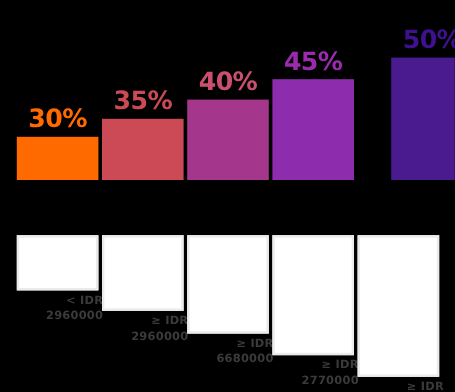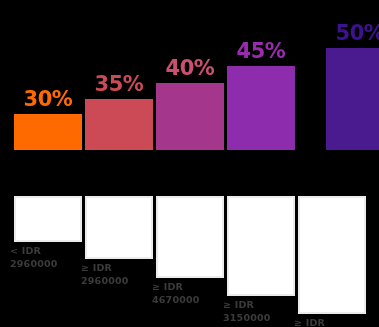--- a/index.html
+++ b/index.html
@@ -60,21 +60,21 @@
     height: 327px;
   }
   .card {
     position: absolute;
     background: #ffffff;
     border: 2px solid #ebebeb;
     box-sizing: border-box;
   }
   .caption {
     position: absolute;
-    text-align: left;
+    text-align: right;
     color: #3b3b3b;
     font-family: "DejaVu Sans", sans-serif;
     font-weight: bold;
     font-size: 9.5px;
     line-height: 13px;
     letter-spacing: 0.2px;
   }
   .caption span { display: block; }
 </style>
 </head>
@@ -121,27 +121,27 @@
 
     <div class="card" style="left:85px; top:196px; width:68px; height:63px;"></div>
     <div class="caption" style="left:81px; top:261px; width:76px;">
       <span>≥ IDR</span>
       <span>2960000</span>
     </div>
 
     <div class="card" style="left:156px; top:196px; width:68px; height:82px;"></div>
     <div class="caption" style="left:152px; top:280px; width:76px;">
       <span>≥ IDR</span>
-      <span>4670000</span>
+      <span>6680000</span>
     </div>
 
     <div class="card" style="left:227px; top:196px; width:68px; height:100px;"></div>
     <div class="caption" style="left:223px; top:298px; width:76px;">
       <span>≥ IDR</span>
-      <span>3150000</span>
+      <span>2770000</span>
     </div>
 
     <div class="card" style="left:298px; top:196px; width:68px; height:118px;"></div>
     <div class="caption" style="left:294px; top:316px; width:76px;">
       <span>≥ IDR</span>
 
     </div>
 
   </div>
 

